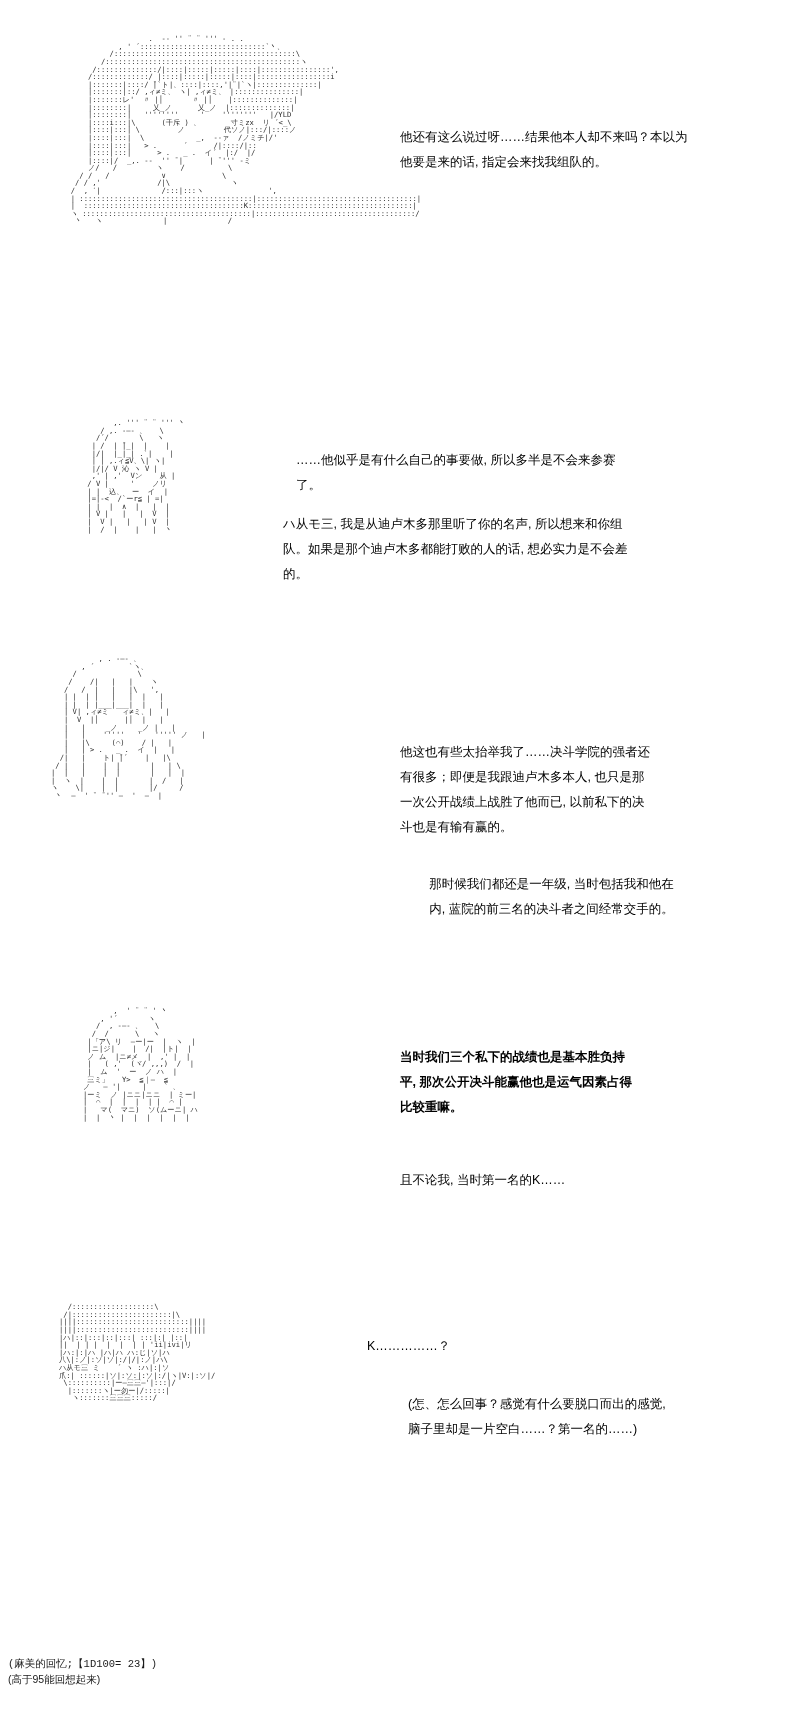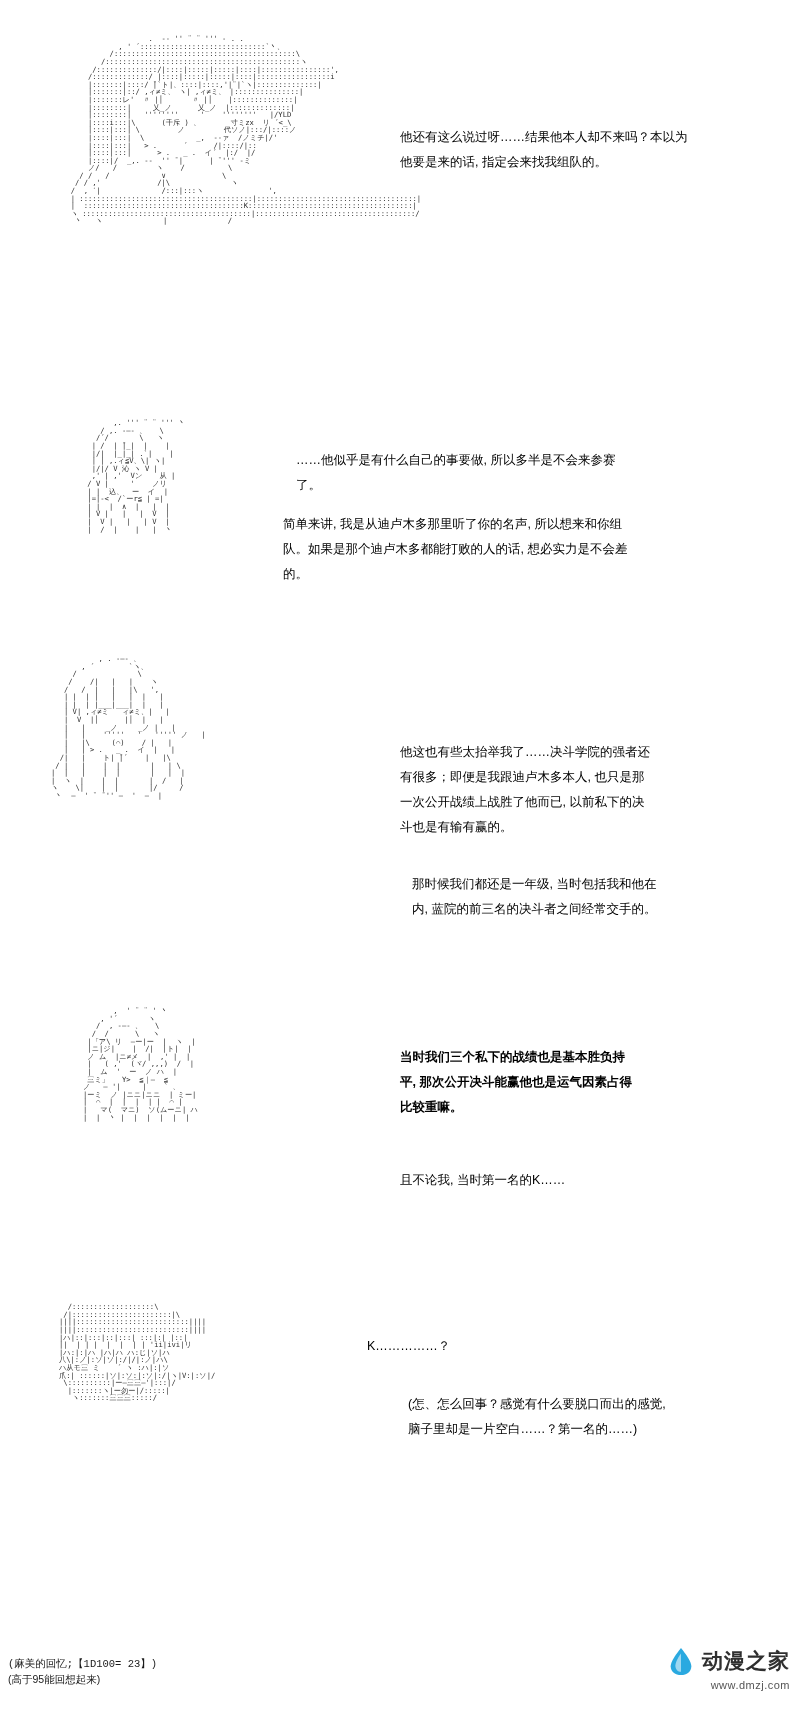--- a/index.html
+++ b/index.html
@@ -42,21 +42,21 @@
     position: absolute;
     font-size: 12.5px;
     line-height: 25px;
     color: #000000;
     font-family: "Liberation Sans", sans-serif;
   }
   .t1 { left: 400px; top: 125px; width: 290px; }
   .t2 { left: 283px; top: 448px; width: 330px; margin-left: 13px; }
   .t3 { left: 283px; top: 512px; width: 345px; }
   .t4 { left: 400px; top: 740px; width: 250px; }
-  .t5 { left: 412px; top: 872px; width: 255px; }
+  .t5 { left: 424px; top: 872px; width: 255px; text-align: center; }
   .t6 { left: 400px; top: 1045px; width: 235px; font-weight: bold; }
   .t7 { left: 400px; top: 1168px; width: 250px; }
   .t8 { left: 367px; top: 1334px; width: 260px; }
   .t9 { left: 400px; top: 1392px; width: 270px; margin-left: 8px; }
 
   .footnote {
     position: absolute;
     left: 8px;
     font-size: 10.5px;
     line-height: 15px;
@@ -142,21 +142,21 @@
      |/|/ V 沁 ヽ V |
      ,' | ,'  Vン    从 |
     / V |     '    ノリ
     | |  込、  ー  イ  |
     |=|-&lt;  /`ーr≦ | =|
     | |  |  ∧  |   |  |
     | V |   |   |  V  |
     |  V |   |   | V  |
     |  /  |    |   |  丶</pre>
     <div class="text-block t2">……他似乎是有什么自己的事要做, 所以多半是不会来参赛了。</div>
-    <div class="text-block t3">简单来讲, 我是从迪卢木多那里听了你的名声, 所以想来和你组队。如果是那个迪卢木多都能打败的人的话, 想必实力是不会差的。</div>
+    <div class="text-block t3">ハ从モ三, 我是从迪卢木多那里听了你的名声, 所以想来和你组队。如果是那个迪卢木多都能打败的人的话, 想必实力是不会差的。</div>
   </div>
 
   <div class="panel">
     <pre class="aa-art aa-3">              , . -―- 、
           , ´        `ヽ、
         /              \
        /    /|   |   |    ヽ
       /   /  |   |   |\   ',
       | |  | |   |   |  |   |
       | |  | |___|___|  |   |
@@ -210,24 +210,14 @@
     \::::::::::|ー―三三―'|:::|/
      |:::::::ヽ|ー勿ー|/:::::|
       ヽ:::::::三三三:::::/</pre>
     <div class="text-block t8">K……………？</div>
     <div class="text-block t9">(怎、怎么回事？感觉有什么要脱口而出的感觉, 脑子里却是一片空白……？第一名的……)</div>
   </div>
 
   <div class="footnote fn1">(麻美的回忆;【1D100= 23】)</div>
   <div class="footnote fn2">(高于95能回想起来)</div>
 
-  <div class="watermark">
-    <div class="wm-row">
-      <svg class="wm-drop" viewBox="0 0 32 32">
-        <path d="M16 2 C16 2 5 15 5 21.5 C5 27.3 9.9 31 16 31 C22.1 31 27 27.3 27 21.5 C27 15 16 2 16 2 Z" fill="#2aa9e0"></path>
-        <path d="M16 8 C16 8 10 16 10 21 C10 24.9 12.7 27.5 16 27.5 Z" fill="#ffffff" opacity="0.55"></path>
-      </svg>
-      <span class="wm-text">动漫之家</span>
-    </div>
-    <div class="wm-url">www.dmzj.com</div>
-  </div>
 
 </div>
 
 </body></html>

